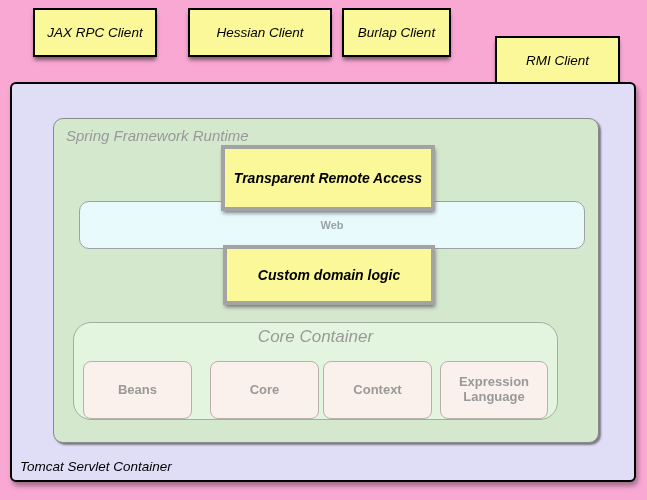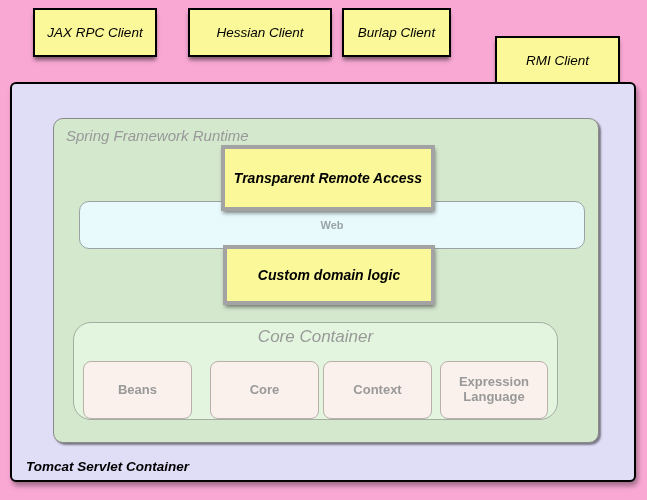--- a/index.html
+++ b/index.html
@@ -27,21 +27,21 @@
 
   
   .tomcat {
     position: absolute; left: 10px; top: 82px; width: 626px; height: 400px;
     background: var(--container-fill, #E0DDF7);
     border: 2px solid #000; border-radius: 6px;
     box-shadow: 2px 4px 5px rgba(0,0,0,0.35);
   }
   .tomcat-label {
     position: absolute; left: 8px; bottom: 6px;
-    font-weight: bold; font-style: italic; font-size: 13.5px; color: #000; margin-left: 6px;
+    font-weight: normal; font-style: italic; font-size: 13.5px; color: #000;
   }
 
   
   .spring {
     position: absolute; left: 41px; top: 34px; width: 546px; height: 325px;
     background: var(--runtime-fill, #D4E8CE);
     border: 1px solid #8a8a8a; border-radius: 10px;
     box-shadow: 2px 2px 2px rgba(0,0,0,0.45);
   }
   .spring-label {

